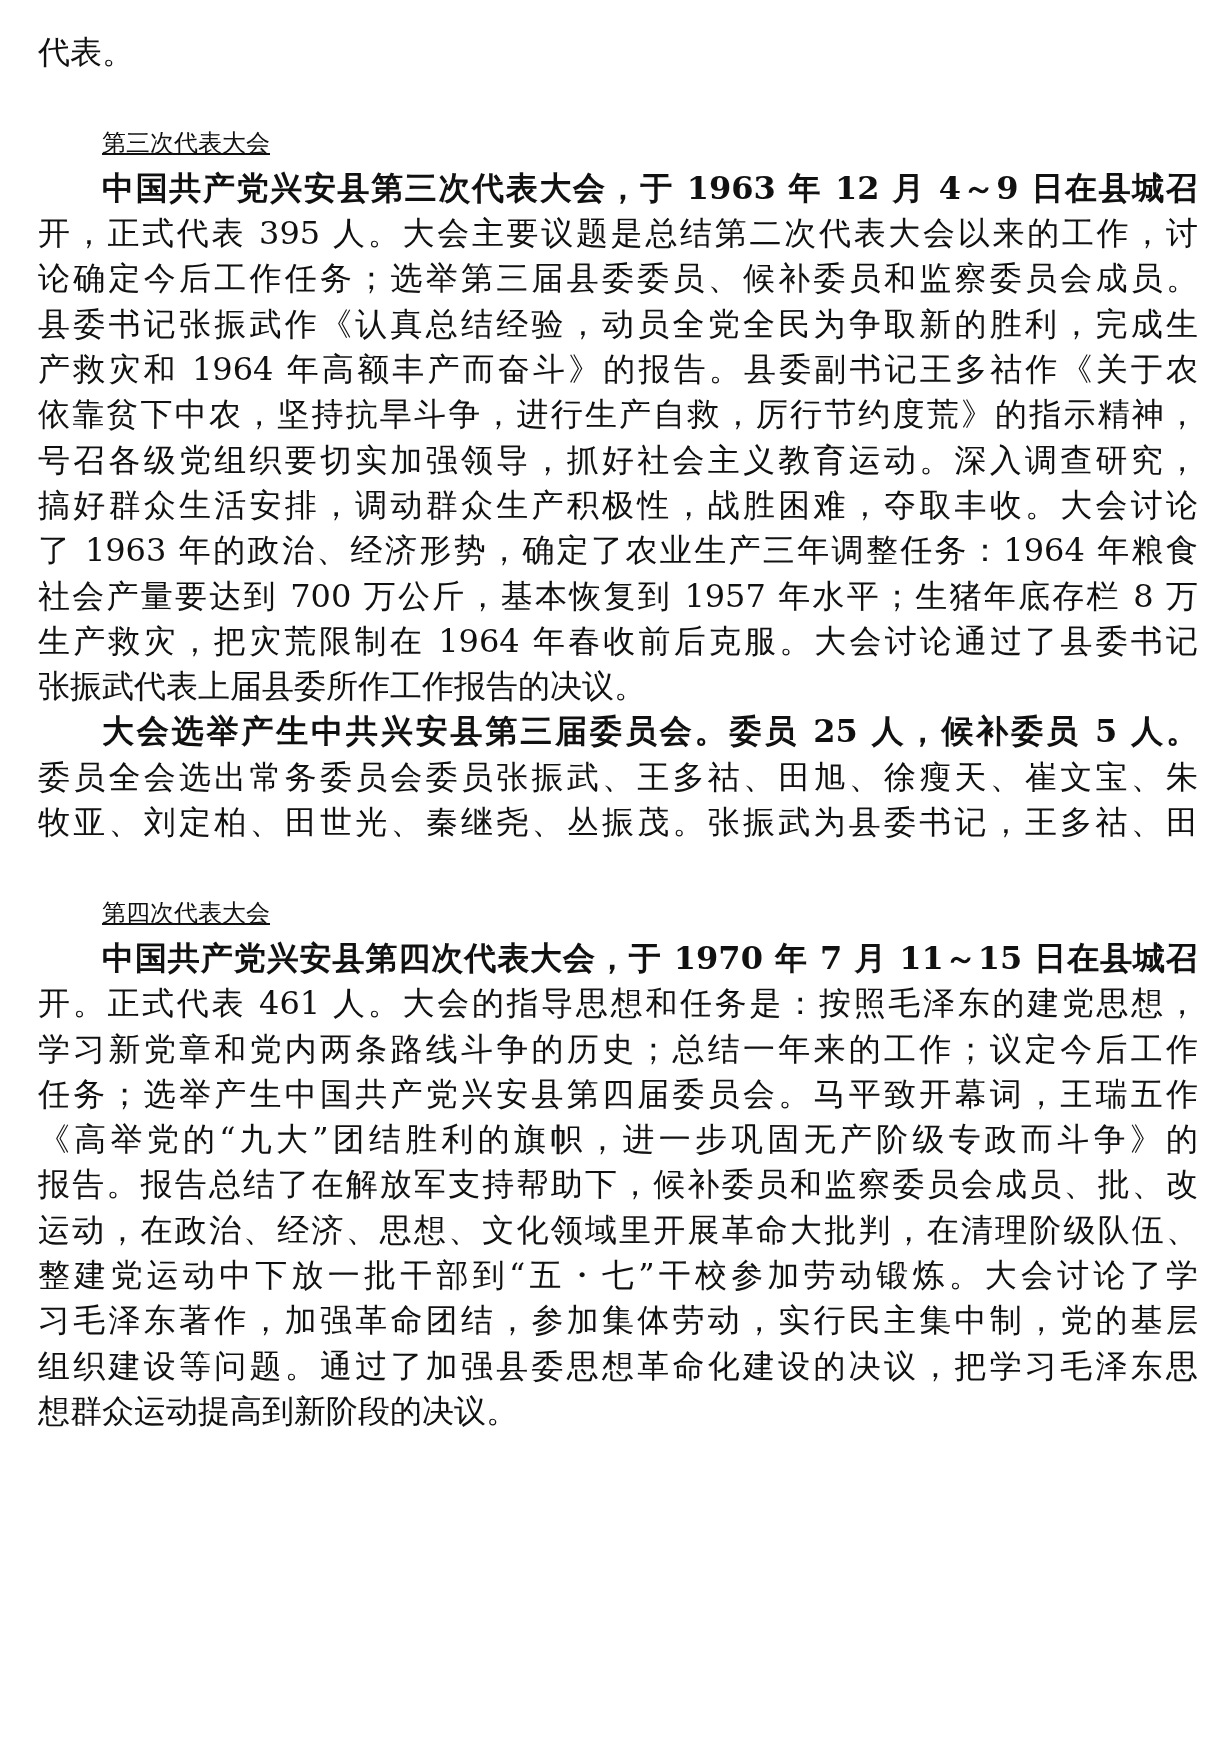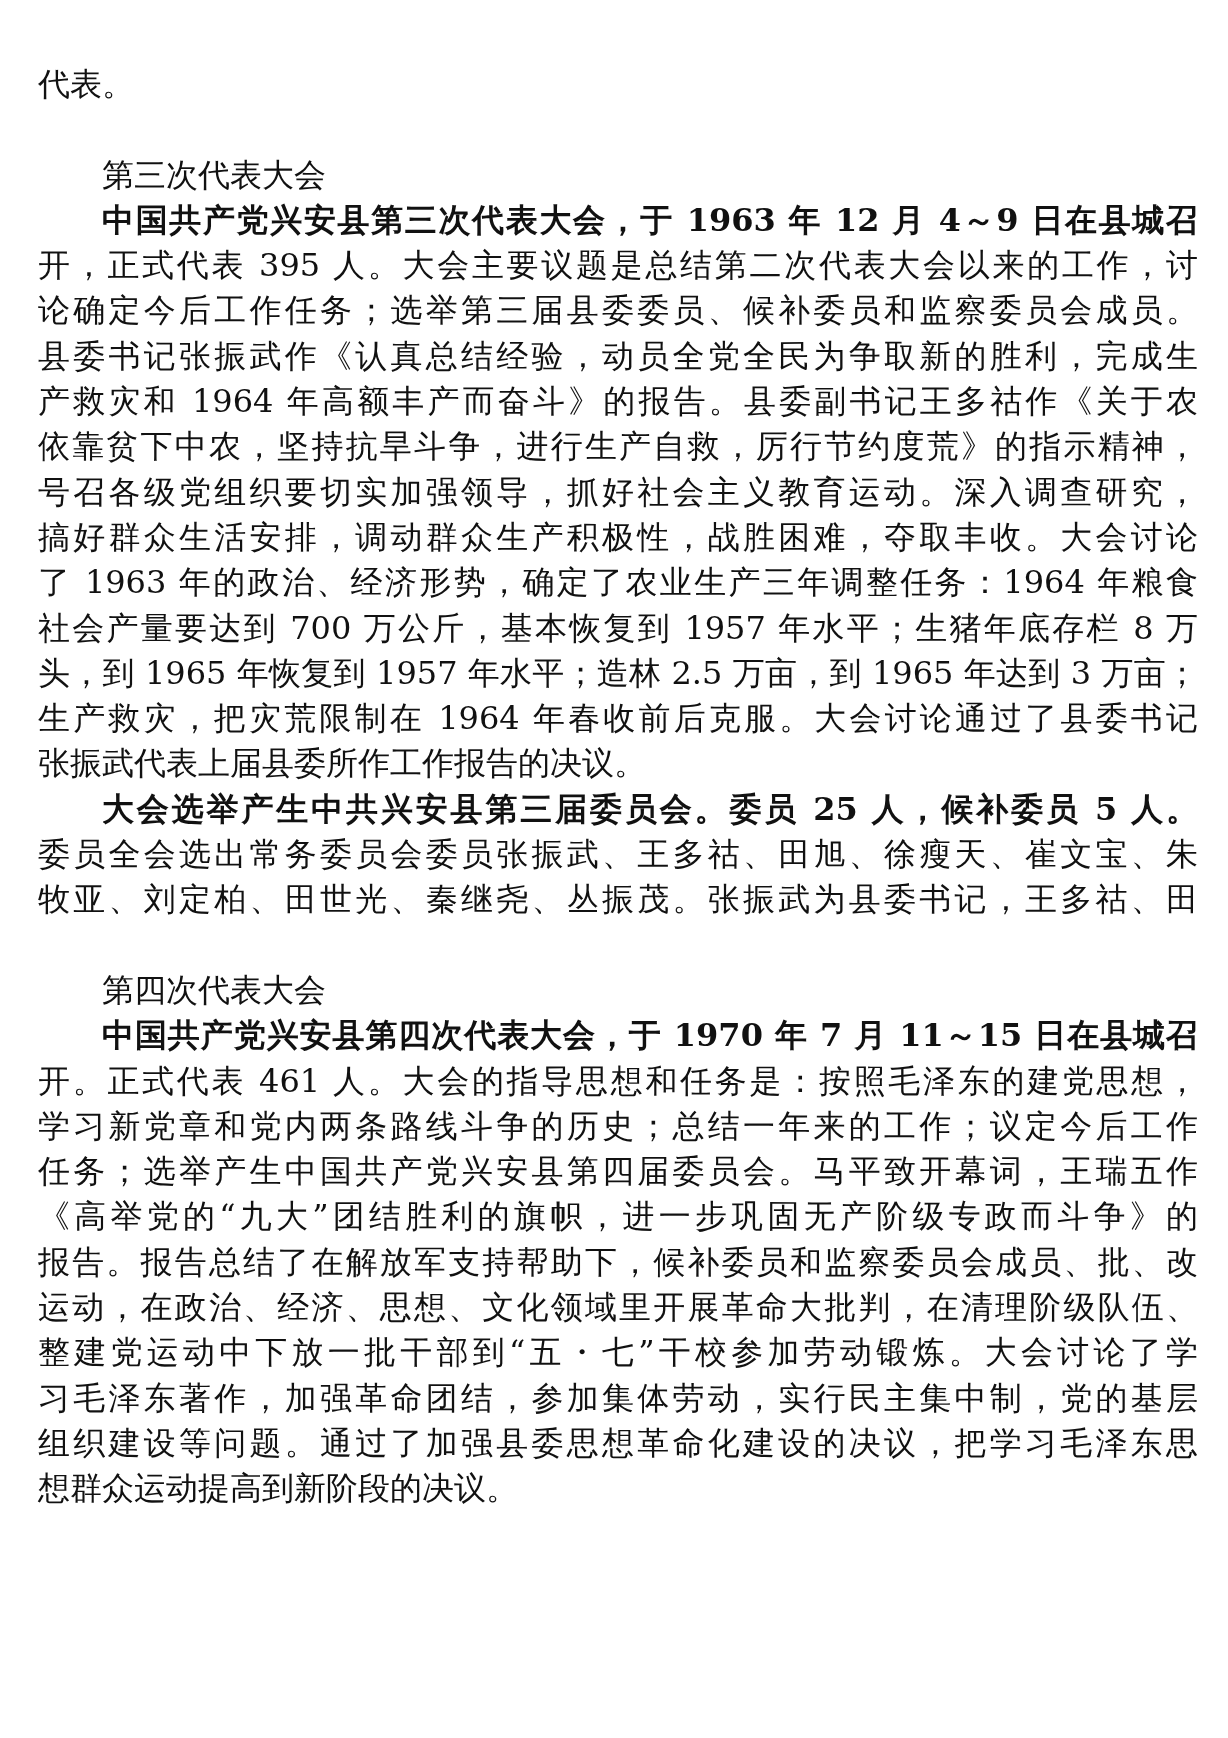--- a/index.html
+++ b/index.html
@@ -13,44 +13,44 @@
     position: relative;
     overflow: hidden;
     font-family: "DejaVu Serif", "Liberation Serif", serif;
     color: #111111;
   }
   .page {
     position: absolute;
     left: 38px;
     top: 30px;
     width: 1160px;
-    margin-top: 32px;
   }
   .line {
     height: 45.3px;
     line-height: 45.3px;
     font-size: 32px;
     white-space: nowrap;
     text-align: justify;
     text-align-last: justify;
     letter-spacing: 0px;
   }
   .line.last {
     text-align-last: left;
   }
   .line.indent {
     padding-left: 64px;
     font-weight: bold;
   }
   .heading {
     height: 45.3px;
     line-height: 45.3px;
-    font-size: 32px;
+    font-size: 24px;
     padding-left: 64px;
     white-space: nowrap;
+    text-decoration: underline;
   }
   .gap {
     height: 45.3px;
   }
   .section {
     display: block;
   }
 </style>
 </head>
 <body>
@@ -68,21 +68,20 @@
       <div class="line indent">中国共产党兴安县第三次代表大会，于 1963 年 12 月 4～9 日在县城召</div>
       <div class="line">开，正式代表 395 人。大会主要议题是总结第二次代表大会以来的工作，讨</div>
       <div class="line">论确定今后工作任务；选举第三届县委委员、候补委员和监察委员会成员。</div>
       <div class="line">县委书记张振武作《认真总结经验，动员全党全民为争取新的胜利，完成生</div>
       <div class="line">产救灾和 1964 年高额丰产而奋斗》的报告。县委副书记王多祜作《关于农</div>
       <div class="line">依靠贫下中农，坚持抗旱斗争，进行生产自救，厉行节约度荒》的指示精神，</div>
       <div class="line">号召各级党组织要切实加强领导，抓好社会主义教育运动。深入调查研究，</div>
       <div class="line">搞好群众生活安排，调动群众生产积极性，战胜困难，夺取丰收。大会讨论</div>
       <div class="line">了 1963 年的政治、经济形势，确定了农业生产三年调整任务：1964 年粮食</div>
       <div class="line">社会产量要达到 700 万公斤，基本恢复到 1957 年水平；生猪年底存栏 8 万</div>
-      <div class="line">头，到 1965 年恢复到 1957 年水平；造林 2.5 万亩，到 1965 年达到 3 万亩；</div>
       <div class="line">生产救灾，把灾荒限制在 1964 年春收前后克服。大会讨论通过了县委书记</div>
       <div class="line last">张振武代表上届县委所作工作报告的决议。</div>
     </div>
 
     <div>
       <div class="line indent">大会选举产生中共兴安县第三届委员会。委员 25 人，候补委员 5 人。</div>
       <div class="line">委员全会选出常务委员会委员张振武、王多祜、田旭、徐瘦天、崔文宝、朱</div>
       <div class="line">牧亚、刘定柏、田世光、秦继尧、丛振茂。张振武为县委书记，王多祜、田</div>
     </div>
   </div>

